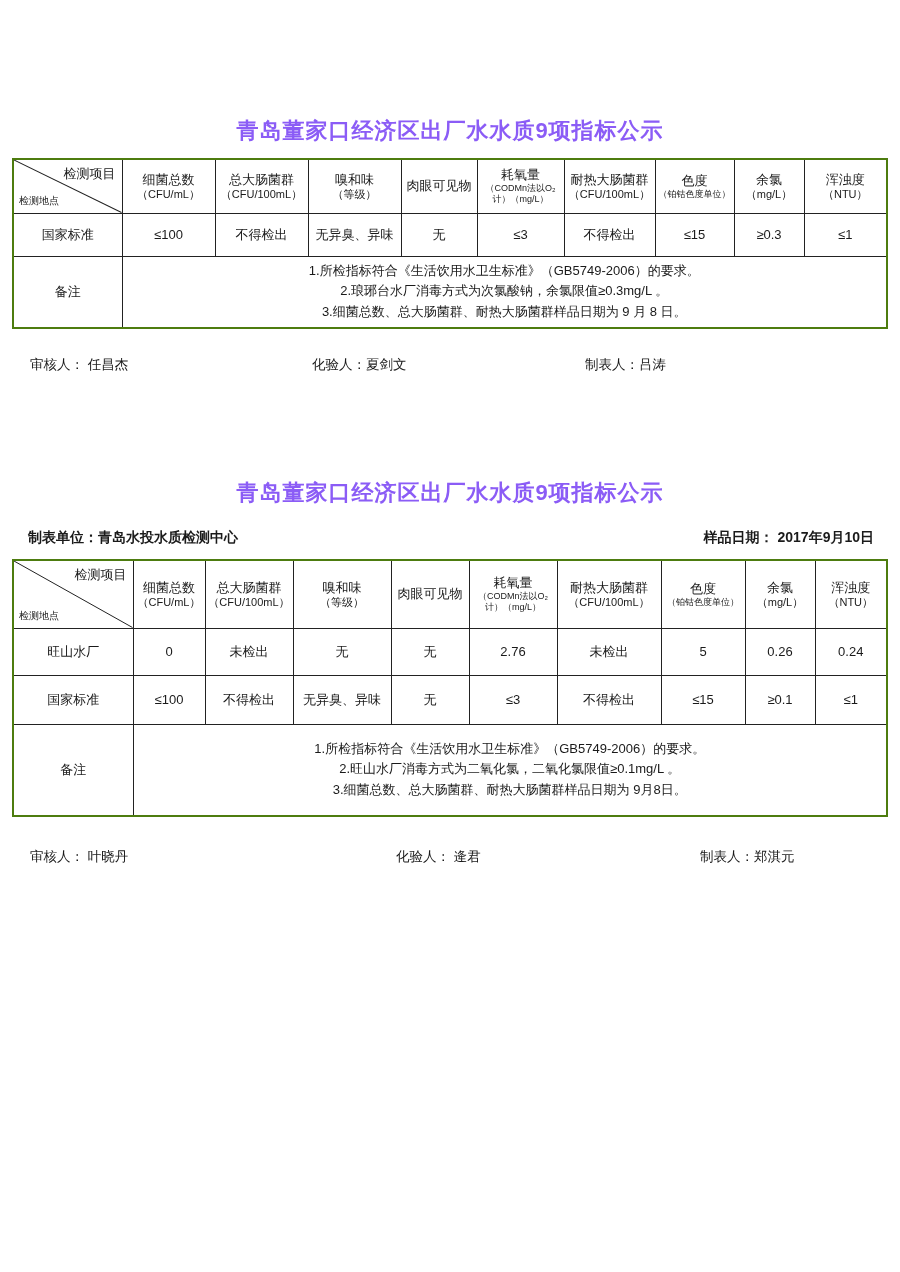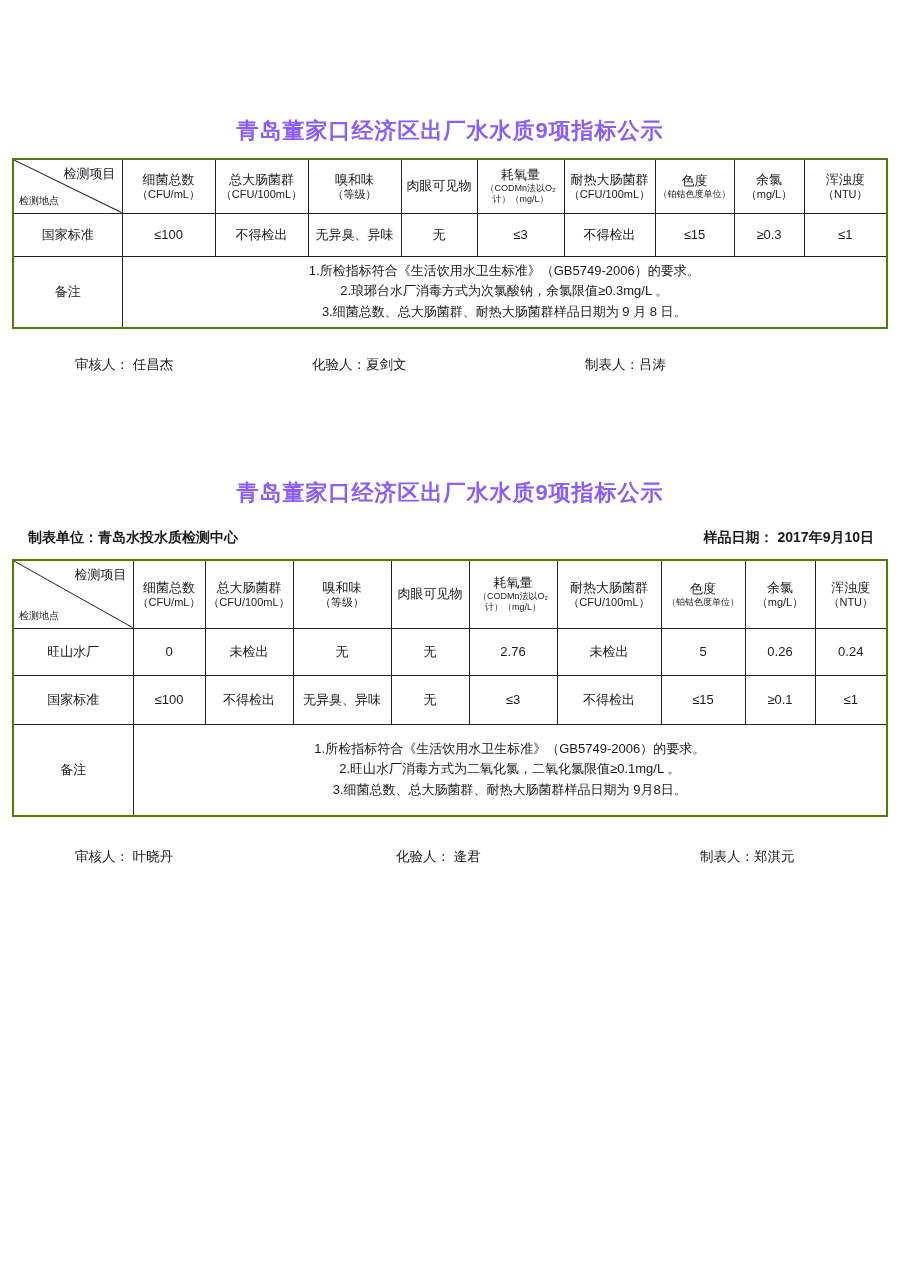--- a/index.html
+++ b/index.html
@@ -42,21 +42,21 @@
   .dtop{position:absolute;top:5px;right:6px;font-size:13px;}
   .dbot{position:absolute;bottom:5px;left:5px;font-size:10px;}
   td.remark-body{
     text-align:left;padding:4px 10px;font-size:12.5px;line-height:1.6;
   }
   td.remark-label{font-size:13px;margin-left:12px;}
   .sigs{position:relative;height:18px;font-size:13.5px;}
   .sigs .sig{position:absolute;top:0;white-space:nowrap;}
   .sigs1{margin-top:27px;}
   .sigs2{margin-top:31px;padding-left:15px;}
-  .sigs .s1{left:30px;margin-left:45px;}
+  .sigs .s1{left:30px;}
   .sigs1 .s2{left:312px;}
   .sigs1 .s3{left:585px;}
   .sigs2 .s2{left:396px;}
   .sigs2 .s3{left:700px;font-family:Liberation Serif, serif;}
 </style>
 </head>
 <body>
 
 <section class="report r1">
   <h1 class="title">青岛董家口经济区出厂水水质9项指标公示</h1>

